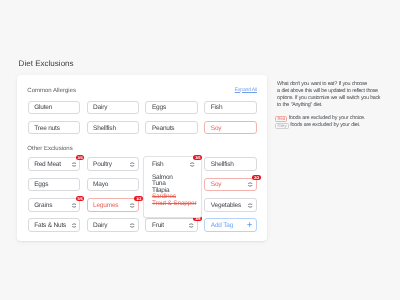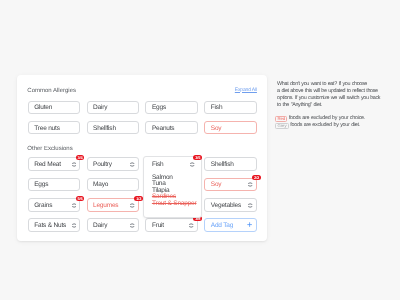--- a/index.html
+++ b/index.html
@@ -55,20 +55,21 @@
   .pill{display:inline-block;border:0.6px solid #f2aca7;color:#ef6a62;border-radius:1.4px;
         padding:0 1.2px;font-size:4.3px;line-height:3.6px;vertical-align:-0.9px;margin-right:1.6px;
         letter-spacing:-0.05px;word-spacing:0;}
   .pill.grey{border-color:#cfd0d2;color:#a0a2a5;}
 </style>
 </head>
 <body>
 
 <div class="page">
 
+  <div class="title">Diet Exclusions</div>
 
   <div class="card"></div>
 
   <div class="sec-label sec-common">Common Allergies</div>
   <a class="expand" href="#">Expand All</a>
 
   <div id="common-chips">
       <div class="chip" style="left: 27.7px; top: 100.5px;">
         <span class="lbl">Gluten</span>
       </div>

